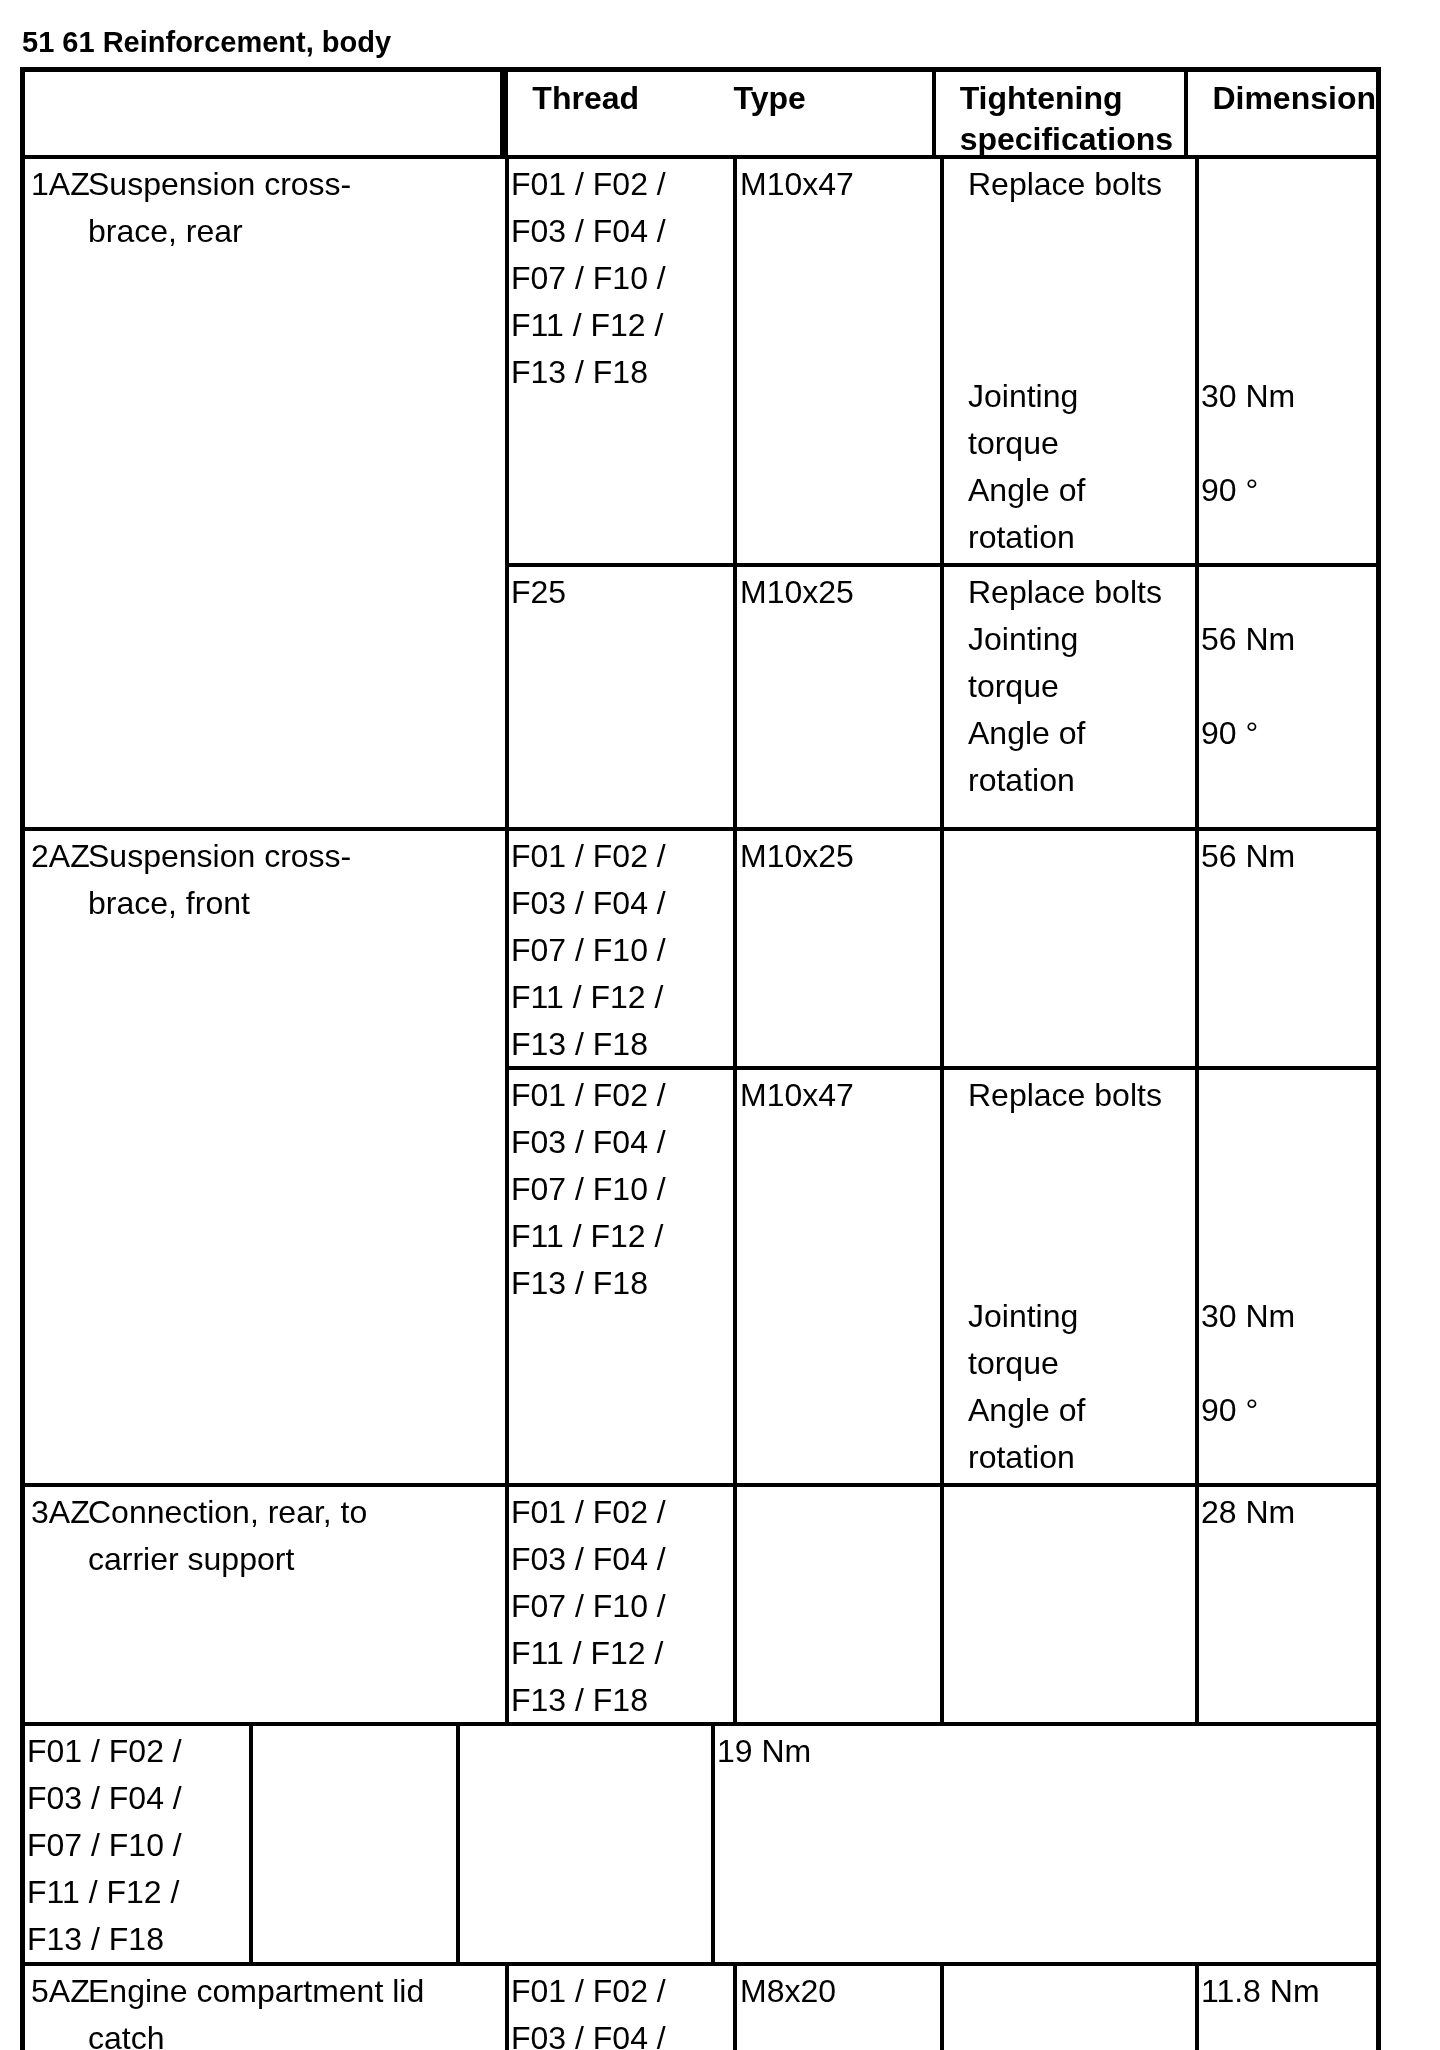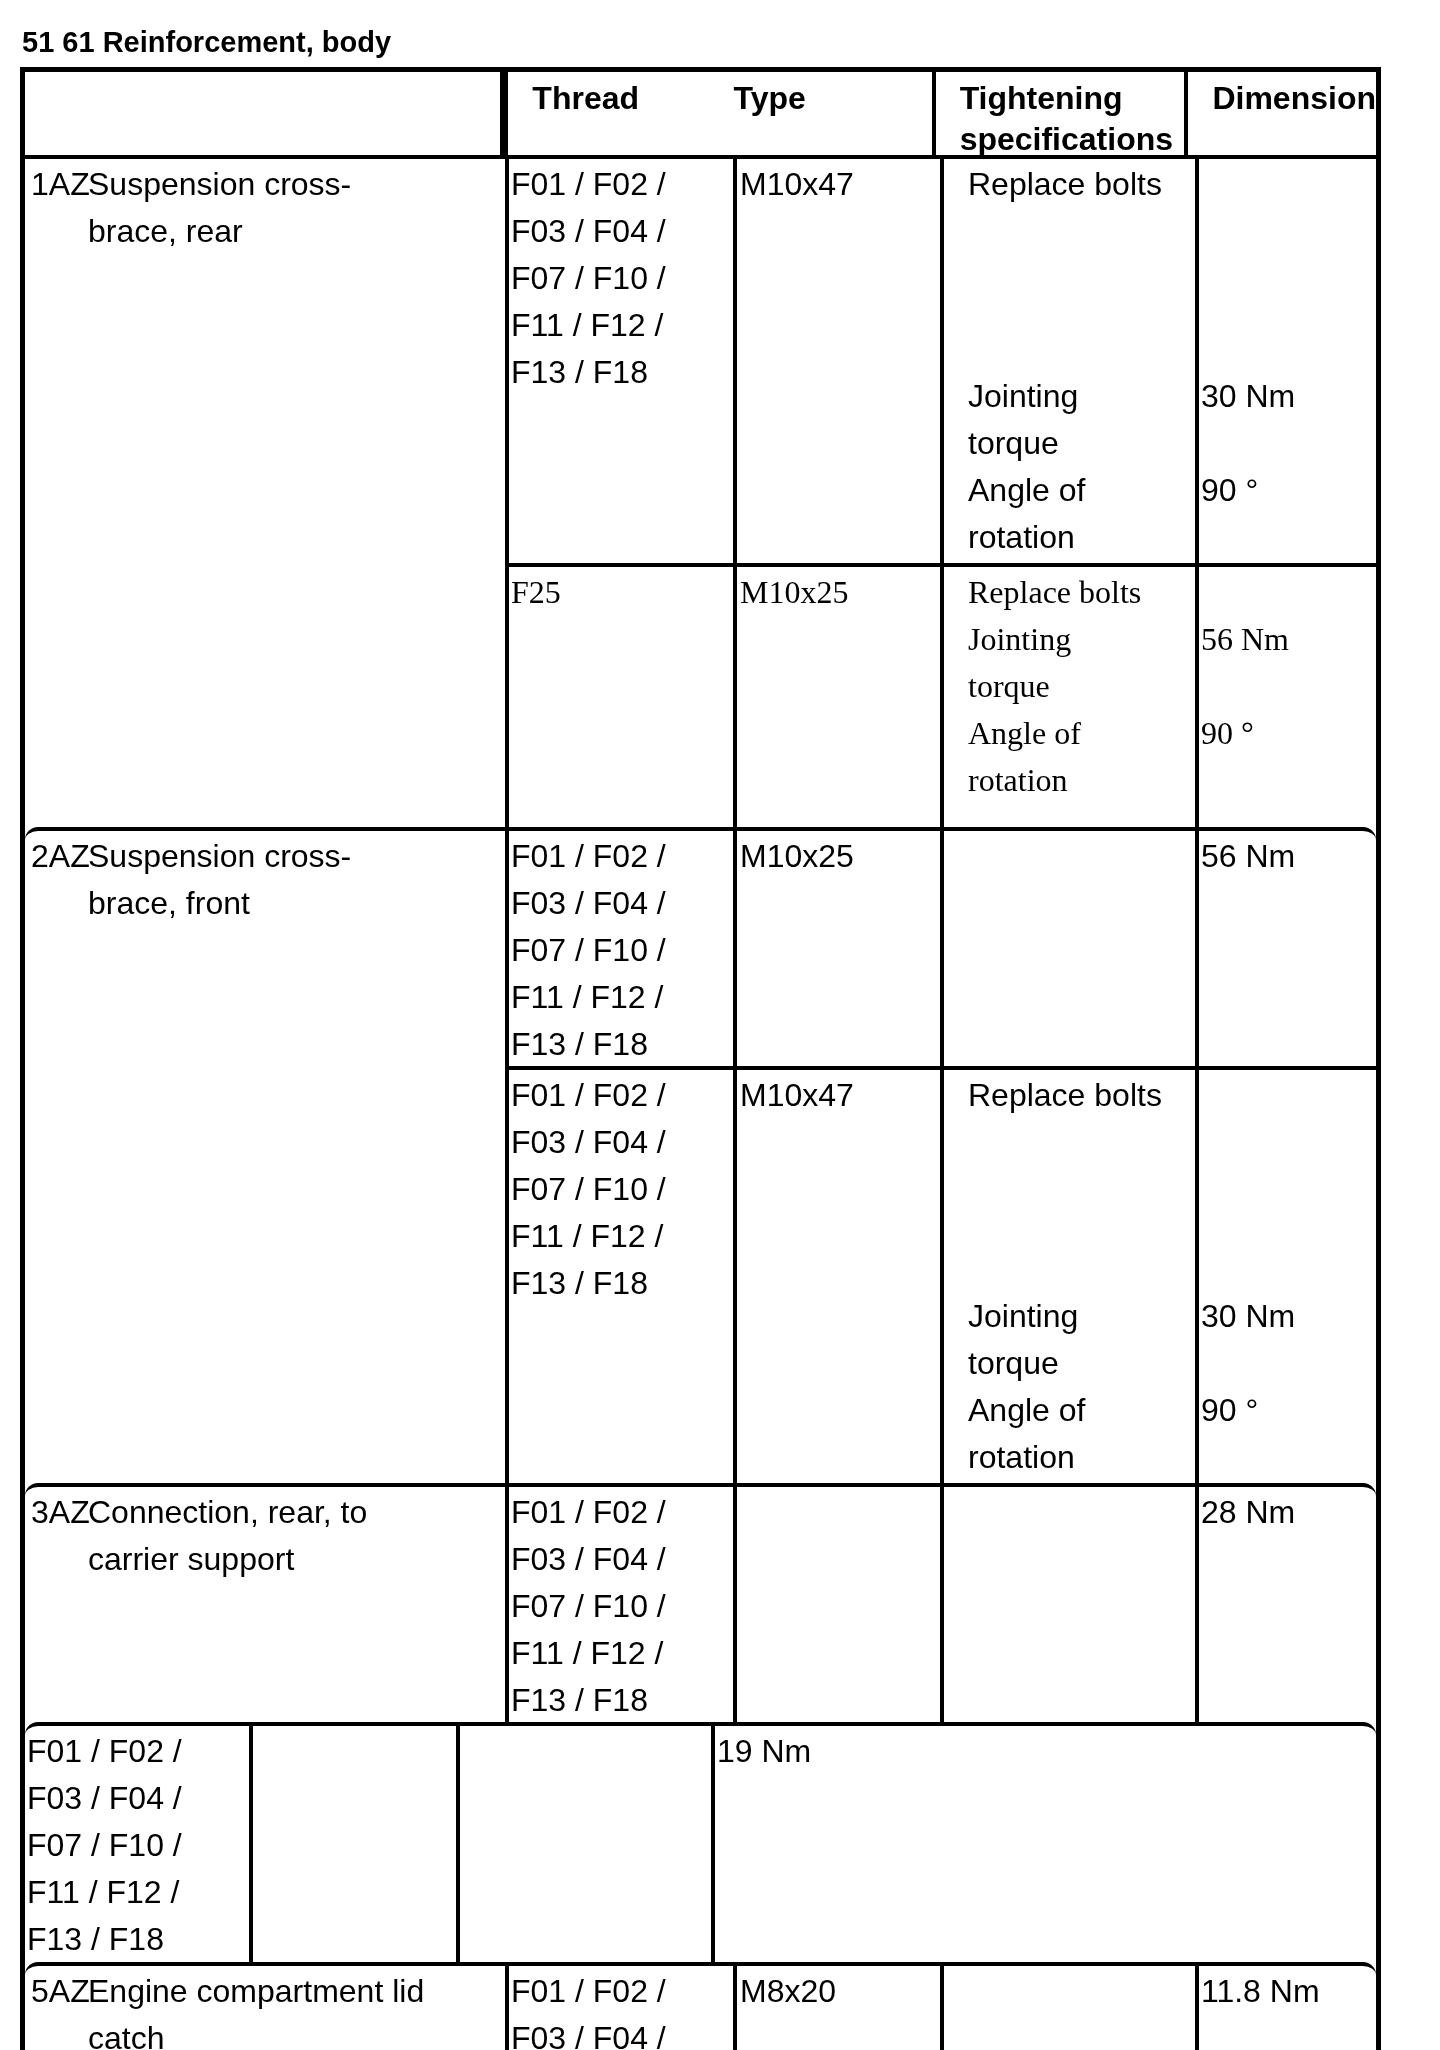--- a/index.html
+++ b/index.html
@@ -22,21 +22,21 @@
   }
   .hrow{display:flex;height:87px;border-bottom:4px solid #000;box-sizing:border-box;}
   .hcell{font-weight:bold;line-height:41px;padding-top:6px;box-sizing:border-box;}
   .hc-label{width:484px;border-right:4px solid #000;}
   .hc-type{width:224px;padding-left:24px;}
   .hc-thread{width:207px;border-left:4px solid #000;padding-left:24px;}
   .hc-tight{width:255px;border-left:4px solid #000;padding-left:24px;}
   .hc-dim{flex:1;border-left:4px solid #000;padding-left:24px;}
   .pre{white-space:pre-line;}
 
-  .row{display:flex;box-sizing:border-box;border-top:4px solid #000;border-radius:13px;}
+  .row{display:flex;box-sizing:border-box;border-top:4px solid #000;}
   .row.first{border-top:none;}
   .lcell{
     width:484px;border-right:4px solid #000;box-sizing:border-box;
     display:flex;align-items:flex-start;padding:2px 0 0 6px;
   }
   .az{width:57px;flex:none;}
   .desc{flex:1;padding-right:0;}
   .sub{flex:1;display:flex;flex-direction:column;}
   .srow{display:flex;box-sizing:border-box;}
   .srow.divided{border-bottom:4px solid #000;}
@@ -49,21 +49,21 @@
   .cdim{
     flex:1;border-left:4px solid #000;box-sizing:border-box;
     padding:2px 0 0 2px;display:flex;flex-direction:column;
   }
   .spec-label{height:94px;white-space:pre-line;}
   .val{height:94px;}
   .anchor{margin-top:auto;margin-bottom:2px;}
   .voffset{margin-top:47px;}
 
   
-  .h-1az{height:668px;} .sr-1a{height:424px;} .sr-1b{height:271px;font-family:Liberation Serif, serif;}
+  .h-1az{height:668px;} .sr-1a{height:424px;} .sr-1b{height:271px;}
   .h-2az{height:656px;} .sr-2a{height:239px;} .sr-2b{height:413px;}
   .h-3az{height:239px;}
   .h-4az{height:240px;}
   .h-5az{height:160px;}
 </style>
 </head>
 <body>
 
 <h1 class="title">51 61 Reinforcement, body</h1>
 

